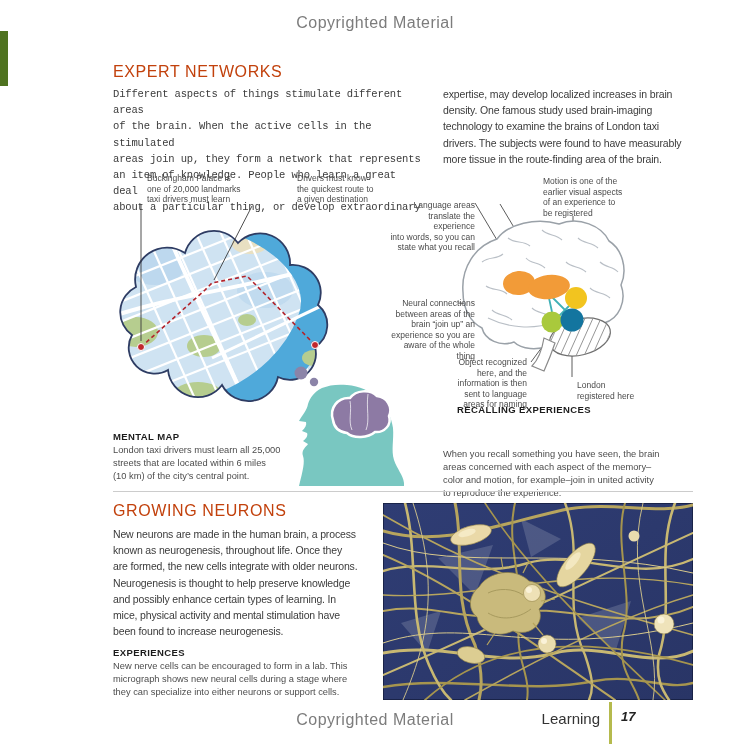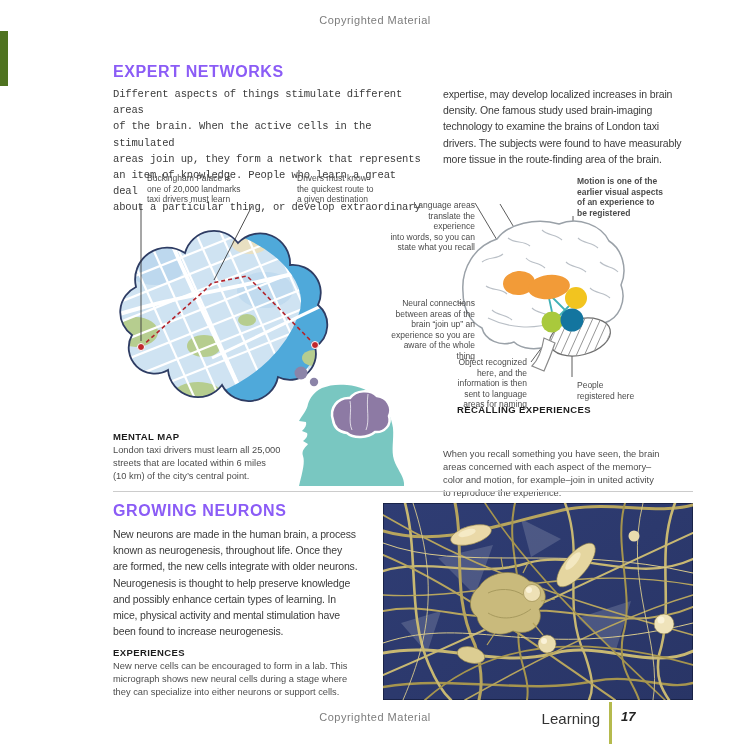--- a/index.html
+++ b/index.html
@@ -1,20 +1,20 @@
 <!DOCTYPE html>
 <html><head>
 <meta charset="utf-8">
 <style>
   html,body{margin:0;padding:0;background:#ffffff;}
   .page{position:relative;width:750px;height:750px;background:#ffffff;overflow:hidden;
         font-family:"Liberation Sans",sans-serif;color:#3b3b3b;}
   .abs{position:absolute;}
-  .copy{width:750px;text-align:center;font-size:11px;color:#7c7c7c;letter-spacing:.5px;}
-  .h1{font-size:16px;font-weight:700;letter-spacing:.6px;color:#8b5cf6;}
+  .copy{width:750px;text-align:center;font-size:16px;color:#7c7c7c;letter-spacing:.5px;}
+  .h1{font-size:16px;font-weight:400;letter-spacing:.6px;color:#c2410c;}
   .body{font-size:10.5px;line-height:16.2px;letter-spacing:-0.15px;color:#3b3b3b;white-space:pre-line;}
   .ann{font-size:8.5px;line-height:10.6px;color:#4b4b4b;white-space:pre-line;}
   .ann.r{text-align:right;}
   .capt{font-size:9.5px;font-weight:bold;letter-spacing:.4px;color:#1c1c1c;}
   .capb{font-size:9.3px;line-height:13px;color:#4d4d4d;white-space:pre-line;}
   .divider{height:1px;background:#cccccc;}
   .greenbar{background:#4f7320;}
   .footbar{background:#b5ba4d;}
   .flabel{font-size:15px;color:#333;}
   .fnum{font-size:13px;font-weight:bold;color:#222;font-style:italic;}
@@ -167,35 +167,35 @@
     <ellipse cx="119" cy="117" rx="21" ry="12" transform="rotate(-7 119 117)" fill="#f29b38"></ellipse>
     <circle cx="146" cy="128" r="11" fill="#f2c41f"></circle>
     <circle cx="122" cy="152" r="10.5" fill="#a9c93c"></circle>
     <circle cx="142" cy="150" r="11.5" fill="#13759f"></circle>
   </svg>
 
   <div class="abs ann r" style="left:388px;top:200px;width:87px;">Language areas
 translate the experience
 into words, so you can
 state what you recall</div>
-  <div class="abs ann" style="left:577px;top:176px;width:105px;font-weight:bold;">Motion is one of the
+  <div class="abs ann" style="left:543px;top:176px;width:105px;">Motion is one of the
 earlier visual aspects
 of an experience to
 be registered</div>
   <div class="abs ann r" style="left:388px;top:298px;width:87px;text-align:right;">Neural connections
 between areas of the
 brain “join up” an
 experience so you are
 aware of the whole thing</div>
   <div class="abs ann r" style="left:445px;top:357px;width:82px;">Object recognized
 here, and the
 information is then
 sent to language
 areas for naming</div>
-  <div class="abs ann" style="left:577px;top:380px;width:90px;">People
+  <div class="abs ann" style="left:577px;top:380px;width:90px;">London
 registered here</div>
 
   <div class="abs capt" style="left:113px;top:431px;">MENTAL MAP</div>
   <div class="abs capb" style="left:113px;top:444px;width:200px;">London taxi drivers must learn all 25,000
 streets that are located within 6 miles
 (10 km) of the city’s central point.</div>
   <div class="abs capt" style="left:443px;top:404px;padding-left:14px;">RECALLING EXPERIENCES</div>
   <div class="abs capb" style="left:443px;top:448px;width:260px;">When you recall something you have seen, the brain
 areas concerned with each aspect of the memory–
 color and motion, for example–join in united activity

